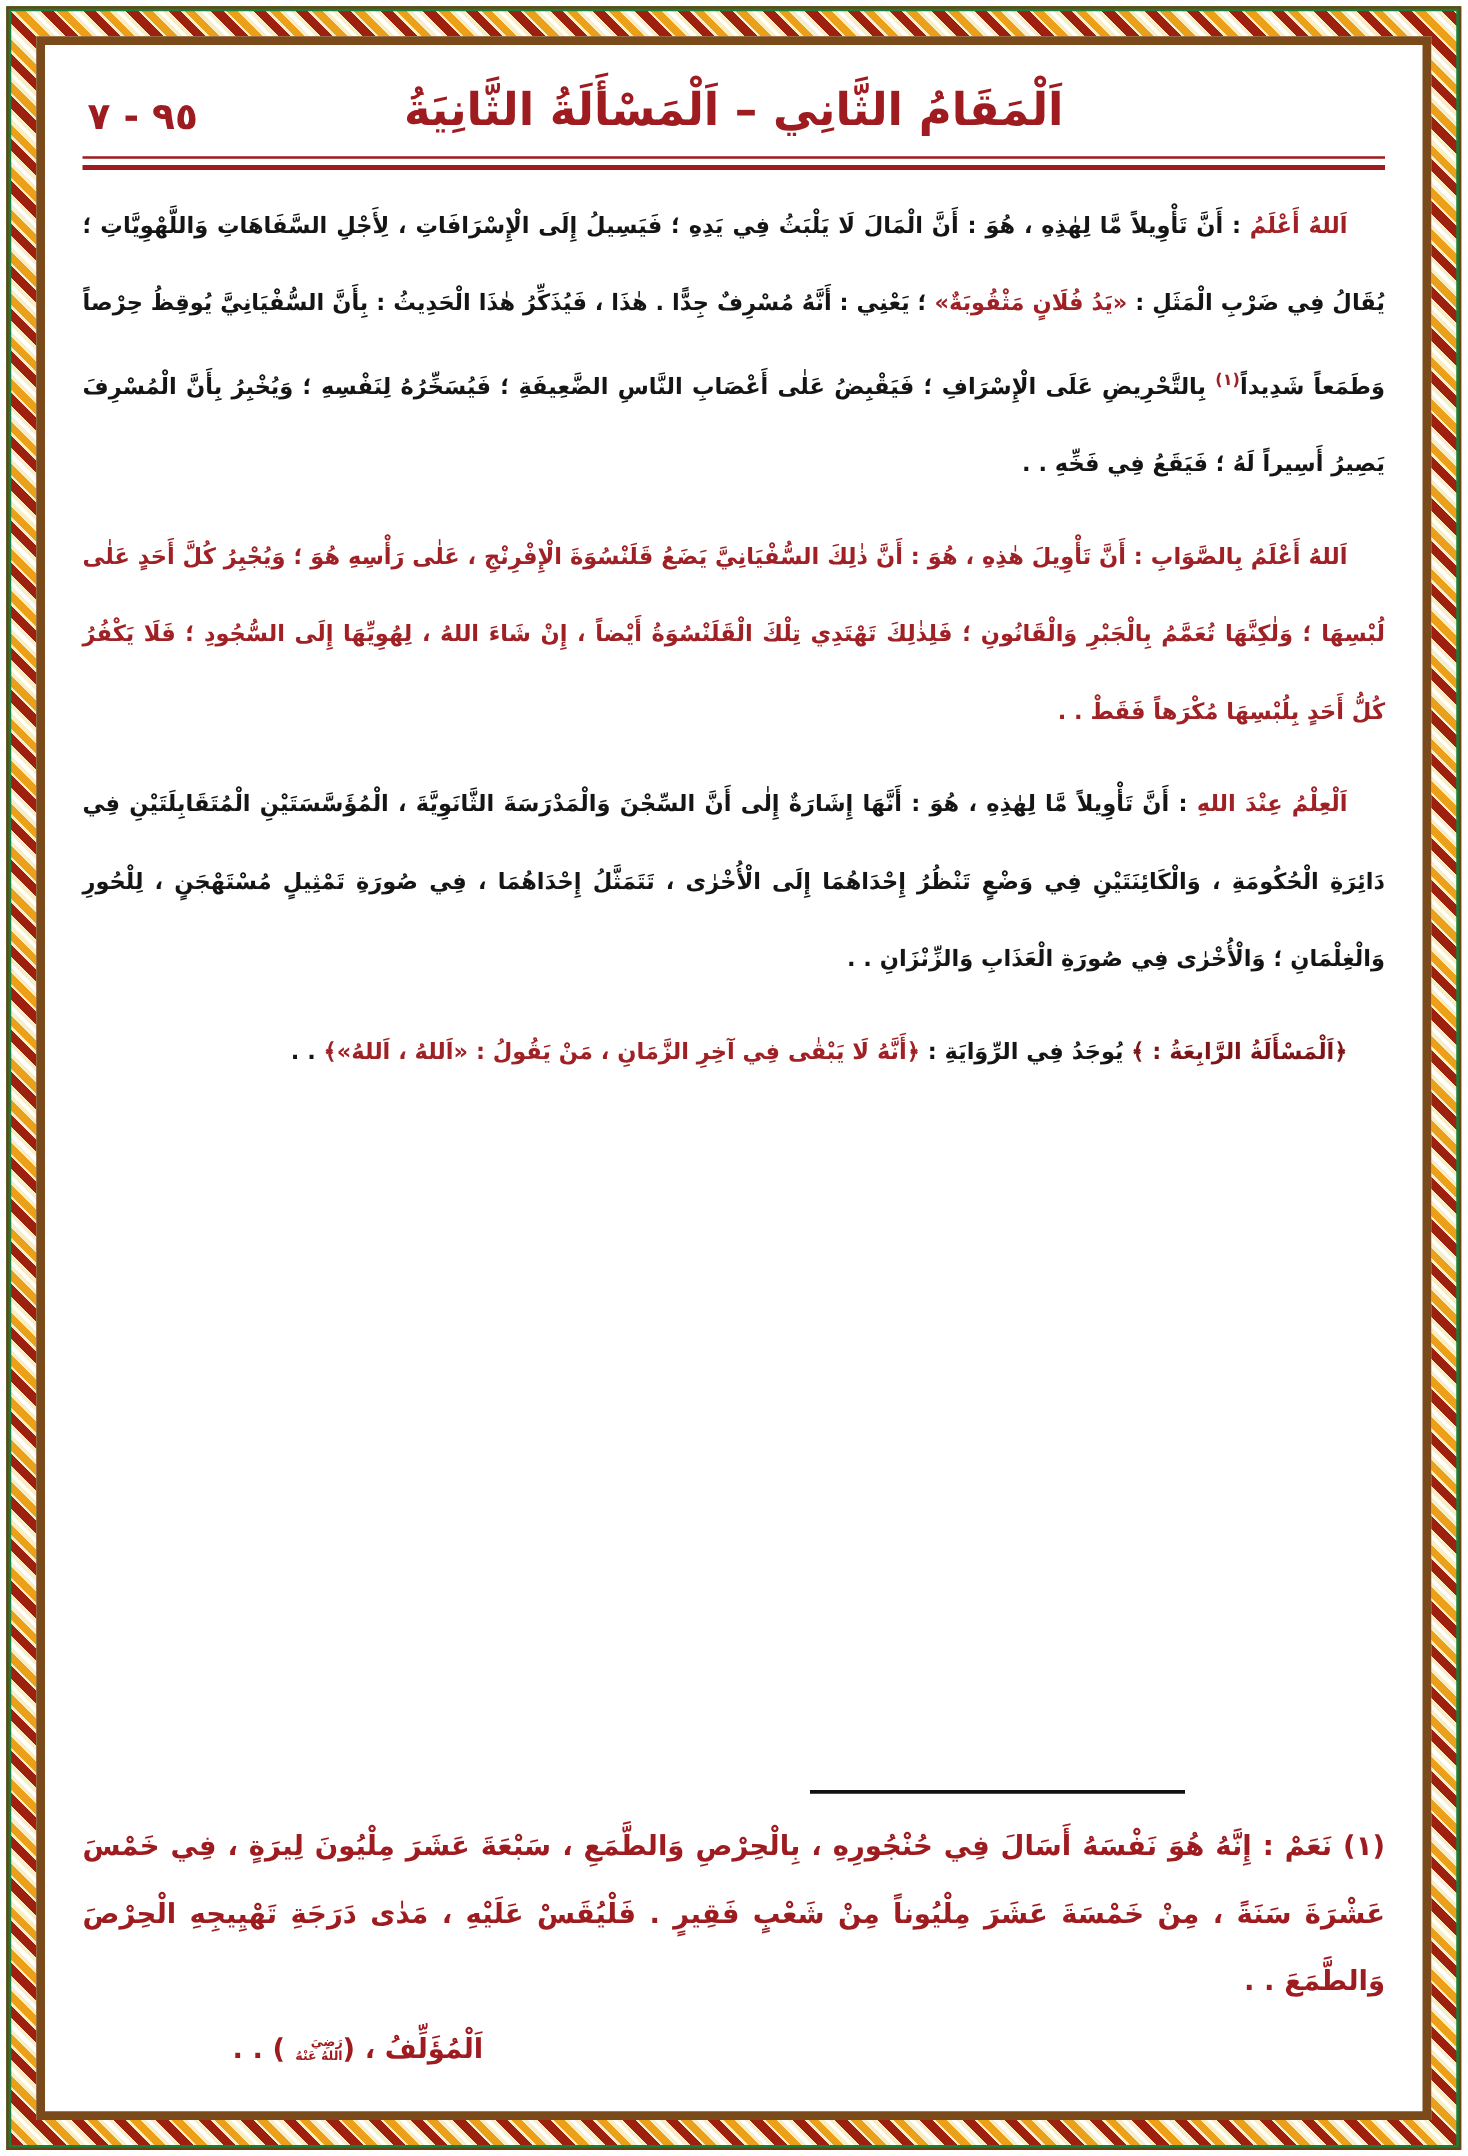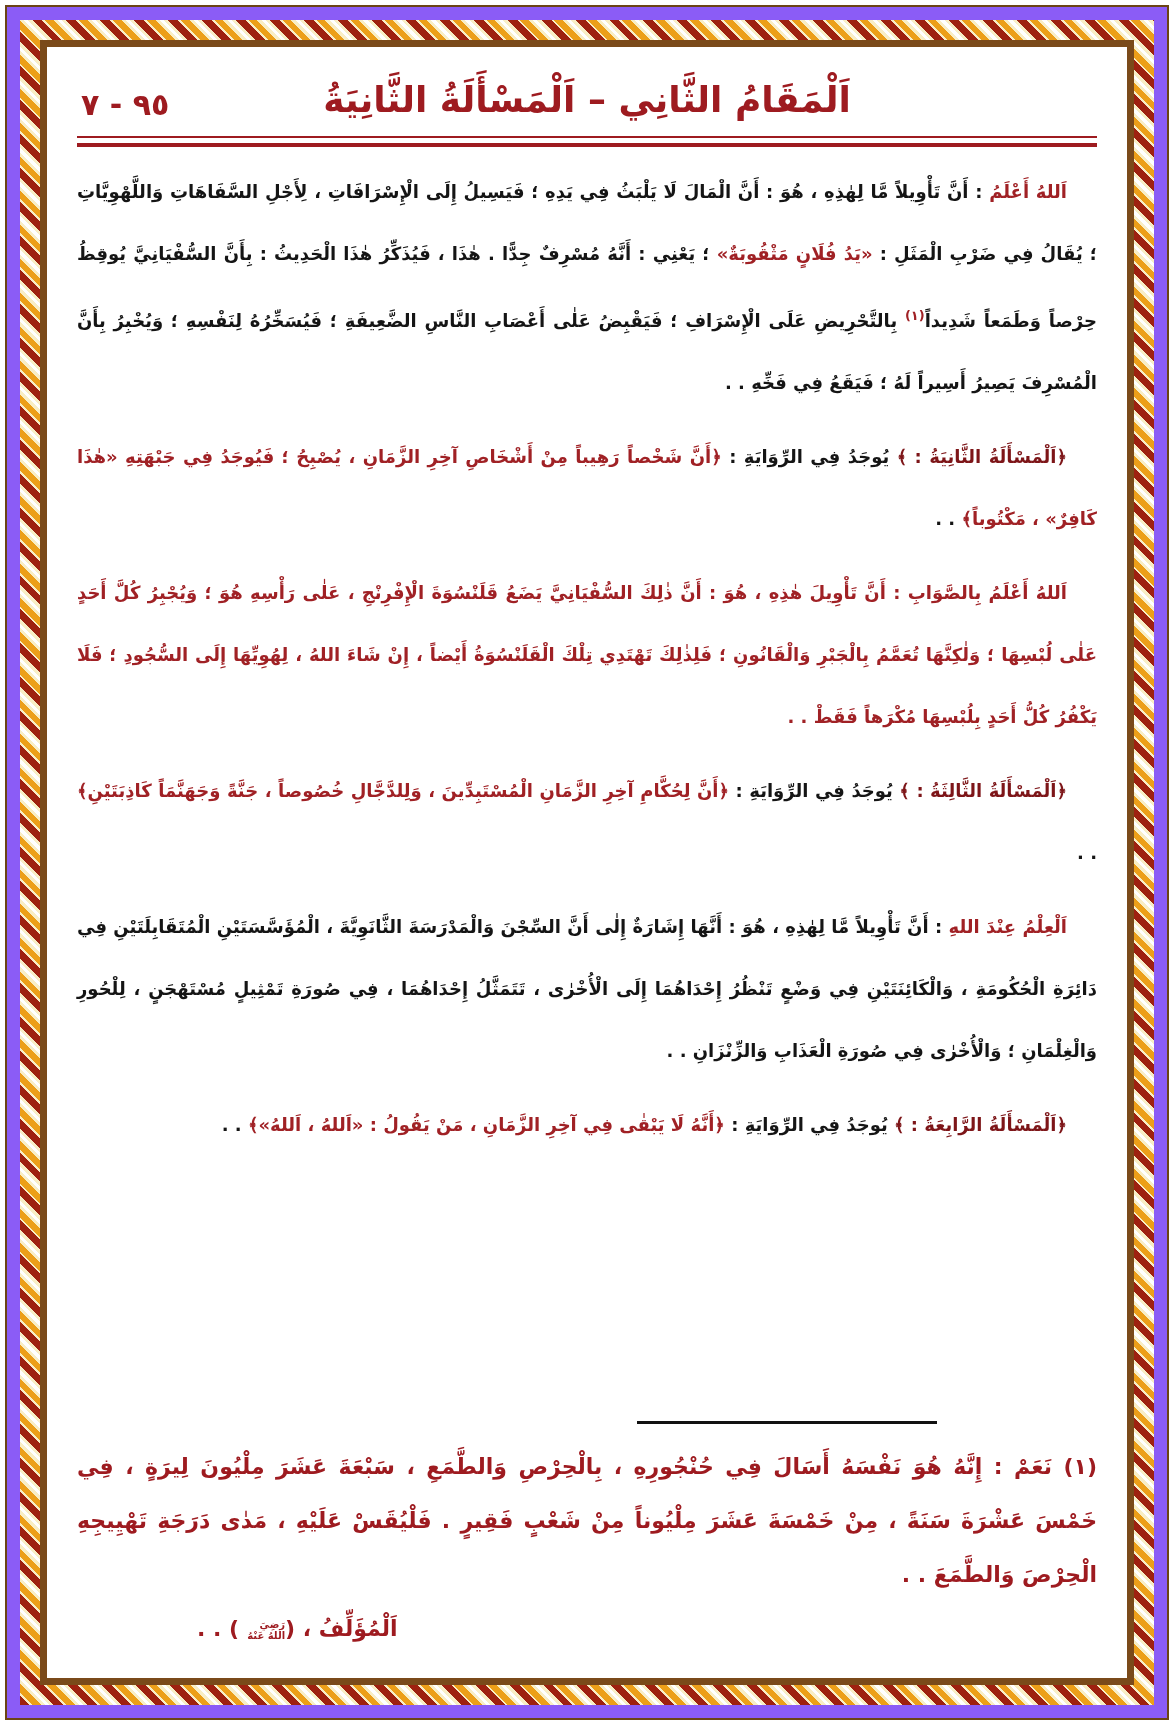--- a/index.html
+++ b/index.html
@@ -9,22 +9,22 @@
     box-sizing: border-box;
     background: #ffffff;
     padding: 5px;
     overflow: hidden;
     font-family: "DejaVu Sans", sans-serif;
   }
   .frame-outer {
     box-sizing: border-box;
     width: 100%; height: 100%;
     border: 2px solid #6b4414;
-    padding: 13px;
-    background: #8b5cf6;
+    padding: 2px;
+    background: #15803d;
   }
   .frame-pattern {
     box-sizing: border-box;
     width: 100%; height: 100%;
     padding: 20px;
     background: repeating-linear-gradient(
       45deg,
       #9e2110 0 7px,
       #f8eec6 7px 9px,
       #ec9f19 9px 15px,
@@ -115,25 +115,23 @@
           <span class="page-num">٩٥ - ٧</span>
           <h1 class="page-title">اَلْمَقَامُ الثَّانِي – اَلْمَسْأَلَةُ الثَّانِيَةُ</h1>
           <div class="rule-thin"></div>
           <div class="rule-thick"></div>
         </header>
 
         <main class="content">
 
           <p class="para"><span class="red">اَللهُ أَعْلَمُ</span><span> : أَنَّ تَأْوِيلاً مَّا لِهٰذِهِ ، هُوَ : أَنَّ الْمَالَ لَا يَلْبَثُ فِي يَدِهِ ؛ فَيَسِيلُ إِلَى الْإِسْرَافَاتِ ، لِأَجْلِ السَّفَاهَاتِ وَاللَّهْوِيَّاتِ ؛ يُقَالُ فِي ضَرْبِ الْمَثَلِ : </span><span class="red">«يَدُ فُلَانٍ مَثْقُوبَةٌ»</span><span> ؛ يَعْنِي : أَنَّهُ مُسْرِفٌ جِدًّا . هٰذَا ، فَيُذَكِّرُ هٰذَا الْحَدِيثُ : بِأَنَّ السُّفْيَانِيَّ يُوقِظُ حِرْصاً وَطَمَعاً شَدِيداً</span><span class="red fnref">(١)</span><span> بِالتَّحْرِيضِ عَلَى الْإِسْرَافِ ؛ فَيَقْبِضُ عَلٰى أَعْصَابِ النَّاسِ الضَّعِيفَةِ ؛ فَيُسَخِّرُهُ لِنَفْسِهِ ؛ وَيُخْبِرُ بِأَنَّ الْمُسْرِفَ يَصِيرُ أَسِيراً لَهُ ؛ فَيَقَعُ فِي فَخِّهِ . .</span></p>
 
-          <p class="para"><span class="maroon">﴿اَلْمَسْأَلَةُ الثَّانِيَةُ : ﴾</span><span> يُوجَدُ فِي الرِّوَايَةِ : </span><span class="red">﴿أَنَّ شَخْصاً رَهِيباً مِنْ أَشْخَاصِ آخِرِ الزَّمَانِ ، يُصْبِحُ ؛ فَيُوجَدُ فِي جَبْهَتِهِ «هٰذَا كَافِرٌ» ، مَكْتُوباً﴾</span><span> . .</span></p>
 
           <p class="para red">اَللهُ أَعْلَمُ بِالصَّوَابِ : أَنَّ تَأْوِيلَ هٰذِهِ ، هُوَ : أَنَّ ذٰلِكَ السُّفْيَانِيَّ يَضَعُ قَلَنْسُوَةَ الْإِفْرِنْجِ ، عَلٰى رَأْسِهِ هُوَ ؛ وَيُجْبِرُ كُلَّ أَحَدٍ عَلٰى لُبْسِهَا ؛ وَلٰكِنَّهَا تُعَمَّمُ بِالْجَبْرِ وَالْقَانُونِ ؛ فَلِذٰلِكَ تَهْتَدِي تِلْكَ الْقَلَنْسُوَةُ أَيْضاً ، إِنْ شَاءَ اللهُ ، لِهُوِيِّهَا إِلَى السُّجُودِ ؛ فَلَا يَكْفُرُ كُلُّ أَحَدٍ بِلُبْسِهَا مُكْرَهاً فَقَطْ . .</p>
 
-          <p class="para"><span class="maroon">﴿اَلْمَسْأَلَةُ الثَّالِثَةُ : ﴾</span><span> يُوجَدُ فِي الرِّوَايَةِ : </span><span class="red">﴿أَنَّ لِحُكَّامِ آخِرِ الزَّمَانِ الْمُسْتَبِدِّينَ ، وَلِلدَّجَّالِ خُصُوصاً ، جَنَّةً وَجَهَنَّمَاً كَاذِبَتَيْنِ﴾</span><span> . .</span></p>
 
           <p class="para"><span class="red">اَلْعِلْمُ عِنْدَ اللهِ</span><span> : أَنَّ تَأْوِيلاً مَّا لِهٰذِهِ ، هُوَ : أَنَّهَا إِشَارَةٌ إِلٰى أَنَّ السِّجْنَ وَالْمَدْرَسَةَ الثَّانَوِيَّةَ ، الْمُؤَسَّسَتَيْنِ الْمُتَقَابِلَتَيْنِ فِي دَائِرَةِ الْحُكُومَةِ ، وَالْكَائِنَتَيْنِ فِي وَضْعٍ تَنْظُرُ إِحْدَاهُمَا إِلَى الْأُخْرٰى ، تَتَمَثَّلُ إِحْدَاهُمَا ، فِي صُورَةِ تَمْثِيلٍ مُسْتَهْجَنٍ ، لِلْحُورِ وَالْغِلْمَانِ ؛ وَالْأُخْرٰى فِي صُورَةِ الْعَذَابِ وَالزِّنْزَانِ . .</span></p>
 
           <p class="para"><span class="maroon">﴿اَلْمَسْأَلَةُ الرَّابِعَةُ : ﴾</span><span> يُوجَدُ فِي الرِّوَايَةِ : </span><span class="red">﴿أَنَّهُ لَا يَبْقٰى فِي آخِرِ الزَّمَانِ ، مَنْ يَقُولُ : «اَللهُ ، اَللهُ»﴾</span><span> . .</span></p>
 
         </main>
 
         <footer class="footnote">
           <div class="fn-sep"></div>
           <p class="fn-text"><span class="fn-marker">(١)</span><span> نَعَمْ : إِنَّهُ هُوَ نَفْسَهُ أَسَالَ فِي حُنْجُورِهِ ، بِالْحِرْصِ وَالطَّمَعِ ، سَبْعَةَ عَشَرَ مِلْيُونَ لِيرَةٍ ، فِي خَمْسَ عَشْرَةَ سَنَةً ، مِنْ خَمْسَةَ عَشَرَ مِلْيُوناً مِنْ شَعْبٍ فَقِيرٍ . فَلْيُقَسْ عَلَيْهِ ، مَدٰى دَرَجَةِ تَهْيِيجِهِ الْحِرْصَ وَالطَّمَعَ . .</span></p>

